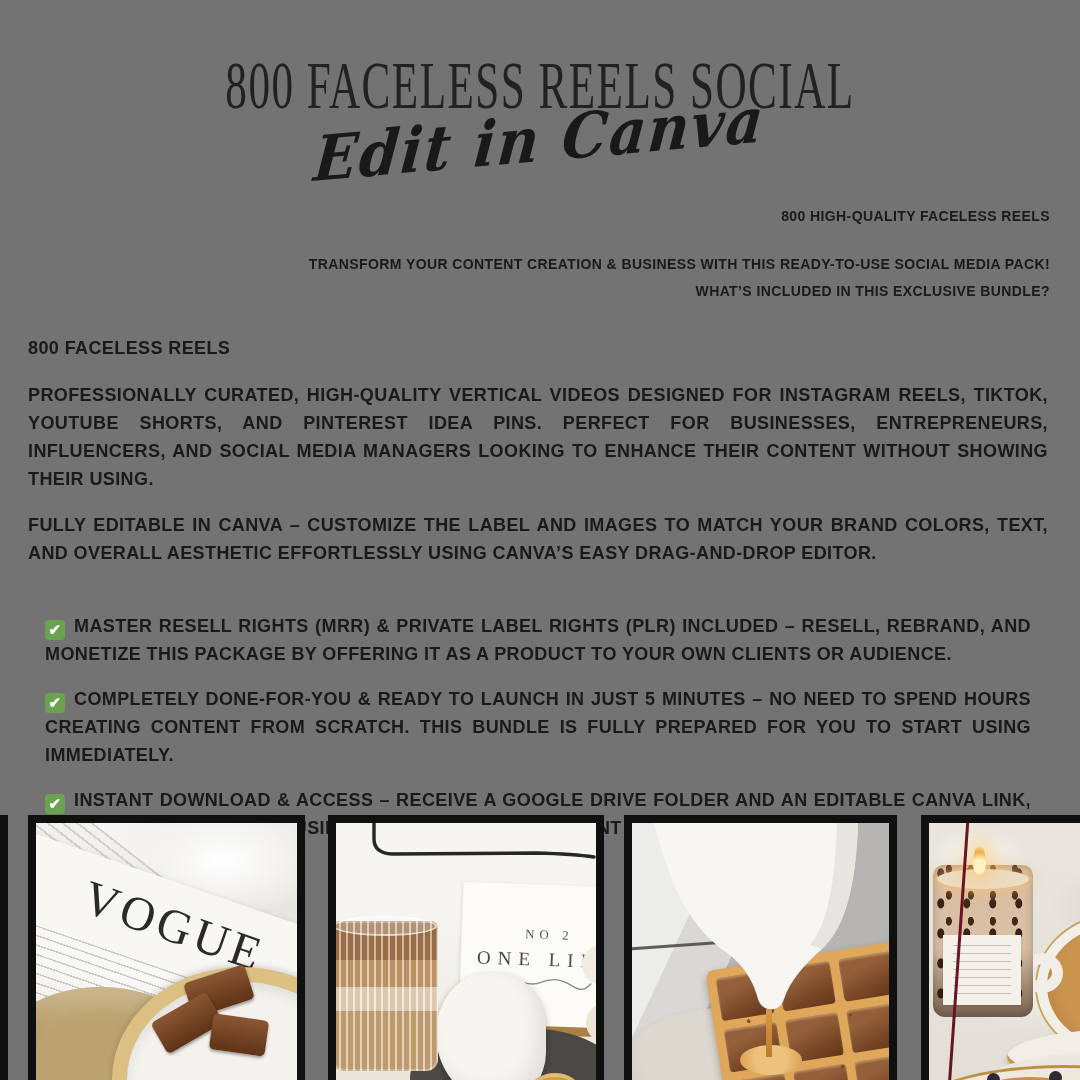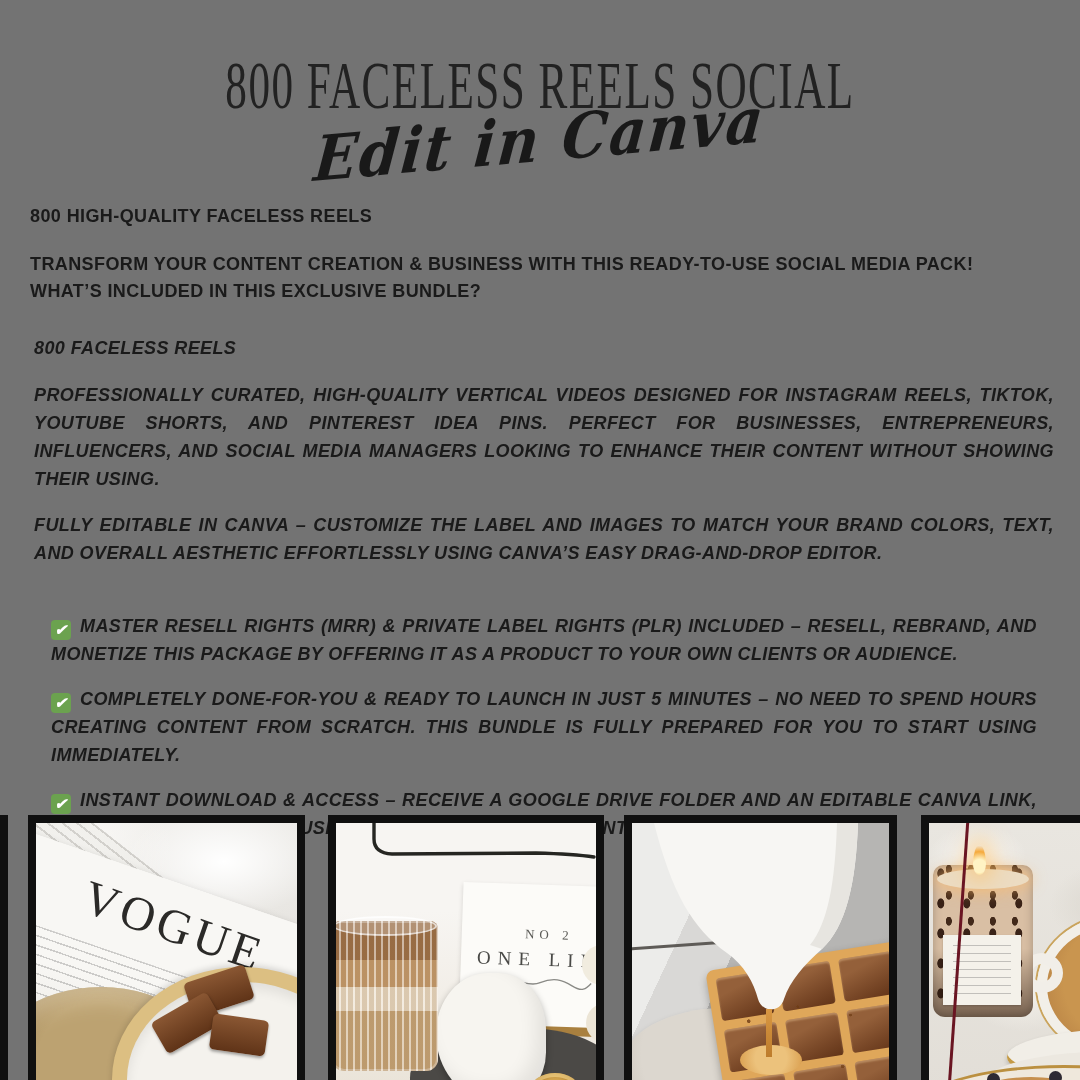--- a/index.html
+++ b/index.html
@@ -10,25 +10,25 @@
   .title{position:absolute;top:48px;left:0;width:1080px;text-align:center;white-space:nowrap;}
   .title-inner{display:inline-block;font-family:"Liberation Serif",serif;font-weight:400;
                font-size:60px;letter-spacing:2px;color:#222;
                transform:scaleX(.72) scaleY(1.12);transform-origin:center top;}
   .script{position:absolute;top:103px;left:0;width:1080px;text-align:center;}
   .script-inner{display:inline-block;font-family:"DejaVu Serif",serif;font-style:italic;font-weight:700;
                 font-size:62px;letter-spacing:2px;color:#191919;
                 transform:rotate(-5deg) skewX(-10deg) scaleX(.92);transform-origin:center;}
 
   
-  .lead{position:absolute;left:30px;width:1020px;text-align:left;font-weight:700;
-        font-size:18px;letter-spacing:.4px;line-height:22px;}
+  .lead{position:absolute;left:30px;width:1020px;text-align:right;font-weight:700;
+        font-size:14px;letter-spacing:.4px;line-height:22px;}
   .lead1{top:205px}.lead2{top:253px}.lead3{top:280px}
-  .blk{position:absolute;left:34px;width:1020px;font-weight:700;font-size:18px;
-       letter-spacing:.4px;line-height:28px;text-align:justify;font-style:italic;}
+  .blk{position:absolute;left:28px;width:1020px;font-weight:700;font-size:18px;
+       letter-spacing:.4px;line-height:28px;text-align:justify;}
   .h2{top:334px;text-align:left;}
   .p1{top:381px}.p2{top:511px}
   .checks{top:595px}
   .checks p{margin:17px;}
   .chk{display:inline-block;width:20px;height:20px;border-radius:4px;background:#6ba24f;
        color:#fff;font-size:15px;line-height:20px;text-align:center;font-weight:700;
        margin-right:9px;vertical-align:-3px;}
 
   
   .photo{position:absolute;top:815px;height:290px;box-sizing:border-box;border:8px solid #101010;

